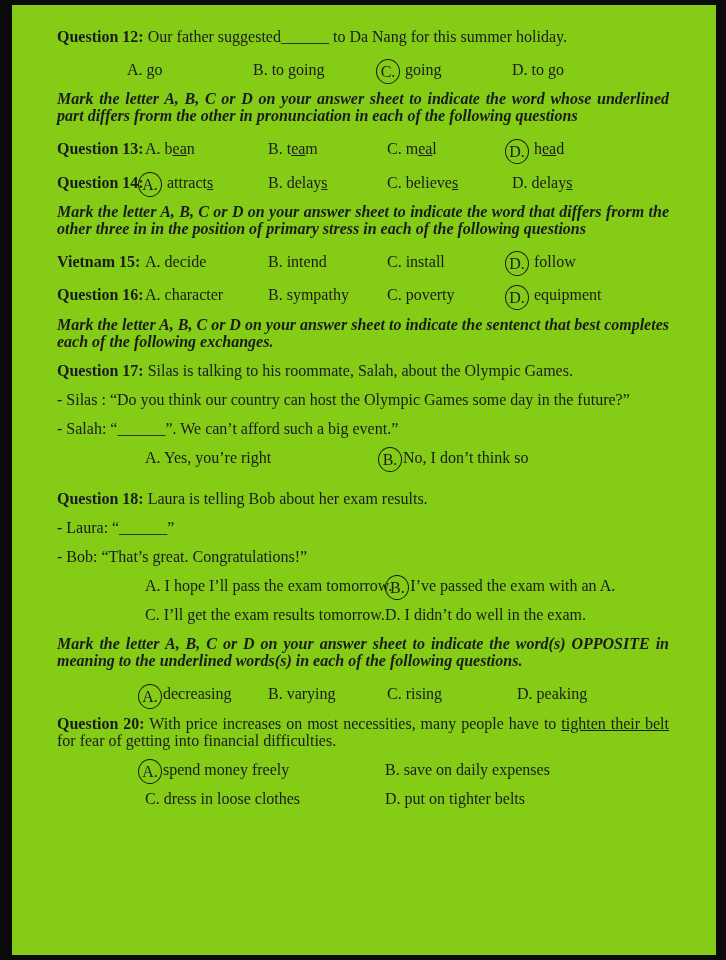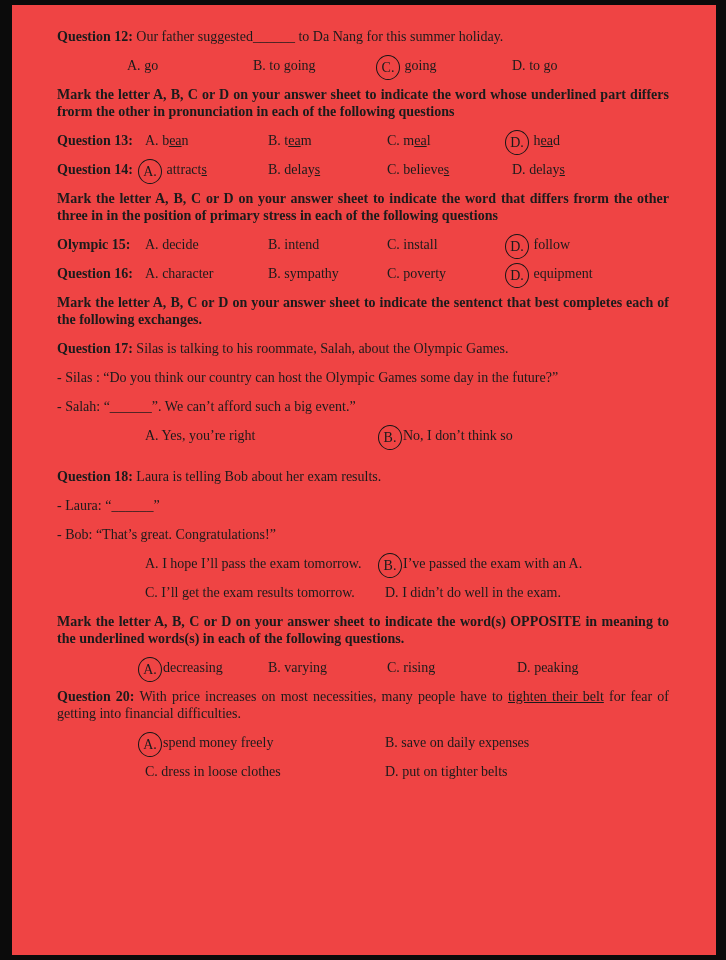--- a/index.html
+++ b/index.html
@@ -7,37 +7,38 @@
   body {
     margin: 0;
     background: #0b0b0b;
     font-family: "Liberation Serif", serif;
     -webkit-font-smoothing: antialiased;
   }
   .page {
     position: absolute;
     left: 12px; top: 5px;
     width: 704px; height: 950px;
-    background: #ef4444;
+    background: #84cc16;
     color: #1b1b1b;
-    font-size: 14px;
+    font-size: 16px;
     line-height: 17px;
     padding: 23px 47px 0 45px;
     overflow: hidden;
   }
   .block { margin-bottom: 12px; }
   .b { font-weight: bold; }
   p { margin: 0; }
   .instr {
     font-weight: bold;
+    font-style: italic;
     text-align: justify;
   }
   .jpara { text-align: justify; }
   
-  .row4 { display: flex; }
+  .row4 { display: flex; margin-top: 16px; }
   .row4 > span { white-space: nowrap; }
   .qlab { width: 88px; font-weight: bold; flex: 0 0 88px; }
   .ind70 { padding-left: 70px; }
   .ind88 { padding-left: 88px; }
   .v1 { flex: 0 0 126px; } .v2 { flex: 0 0 130px; } .v3 { flex: 0 0 129px; }
   .w1 { flex: 0 0 123px; } .w2 { flex: 0 0 119px; } .w3 { flex: 0 0 125px; }
   .x3 { flex: 0 0 130px; }
   .wf { flex: 1; }
   
   .row2 { display: flex; padding-left: 88px; }
@@ -92,21 +93,21 @@
           <span>A.</span>
         </span> <span><span>attract</span><span class="u">s</span></span></span>
     <span class="w2"><span>B.</span> <span><span>delay</span><span class="u">s</span></span></span>
     <span class="w3"><span>C.</span> <span><span>believe</span><span class="u">s</span></span></span>
     <span class="wf"><span>D.</span> <span><span>delay</span><span class="u">s</span></span></span>
   </div>
 
   <p class="block instr">Mark the letter A, B, C or D on your answer sheet to indicate the word that differs frorm the other three in in the position of primary stress in each of the following questions</p>
 
   <div class="block row4">
-    <span class="qlab">Olympic 15:</span>
+    <span class="qlab">Vietnam 15:</span>
     <span class="w1"><span>A.</span> <span>decide</span></span>
     <span class="w2"><span>B.</span> <span>intend</span></span>
     <span class="w3"><span>C.</span> <span>install</span></span>
     <span class="wf"><span class="circ">
           <span>D.</span>
         </span> <span>follow</span></span>
   </div>
 
   <div class="block row4">
     <span class="qlab">Question 16:</span>

